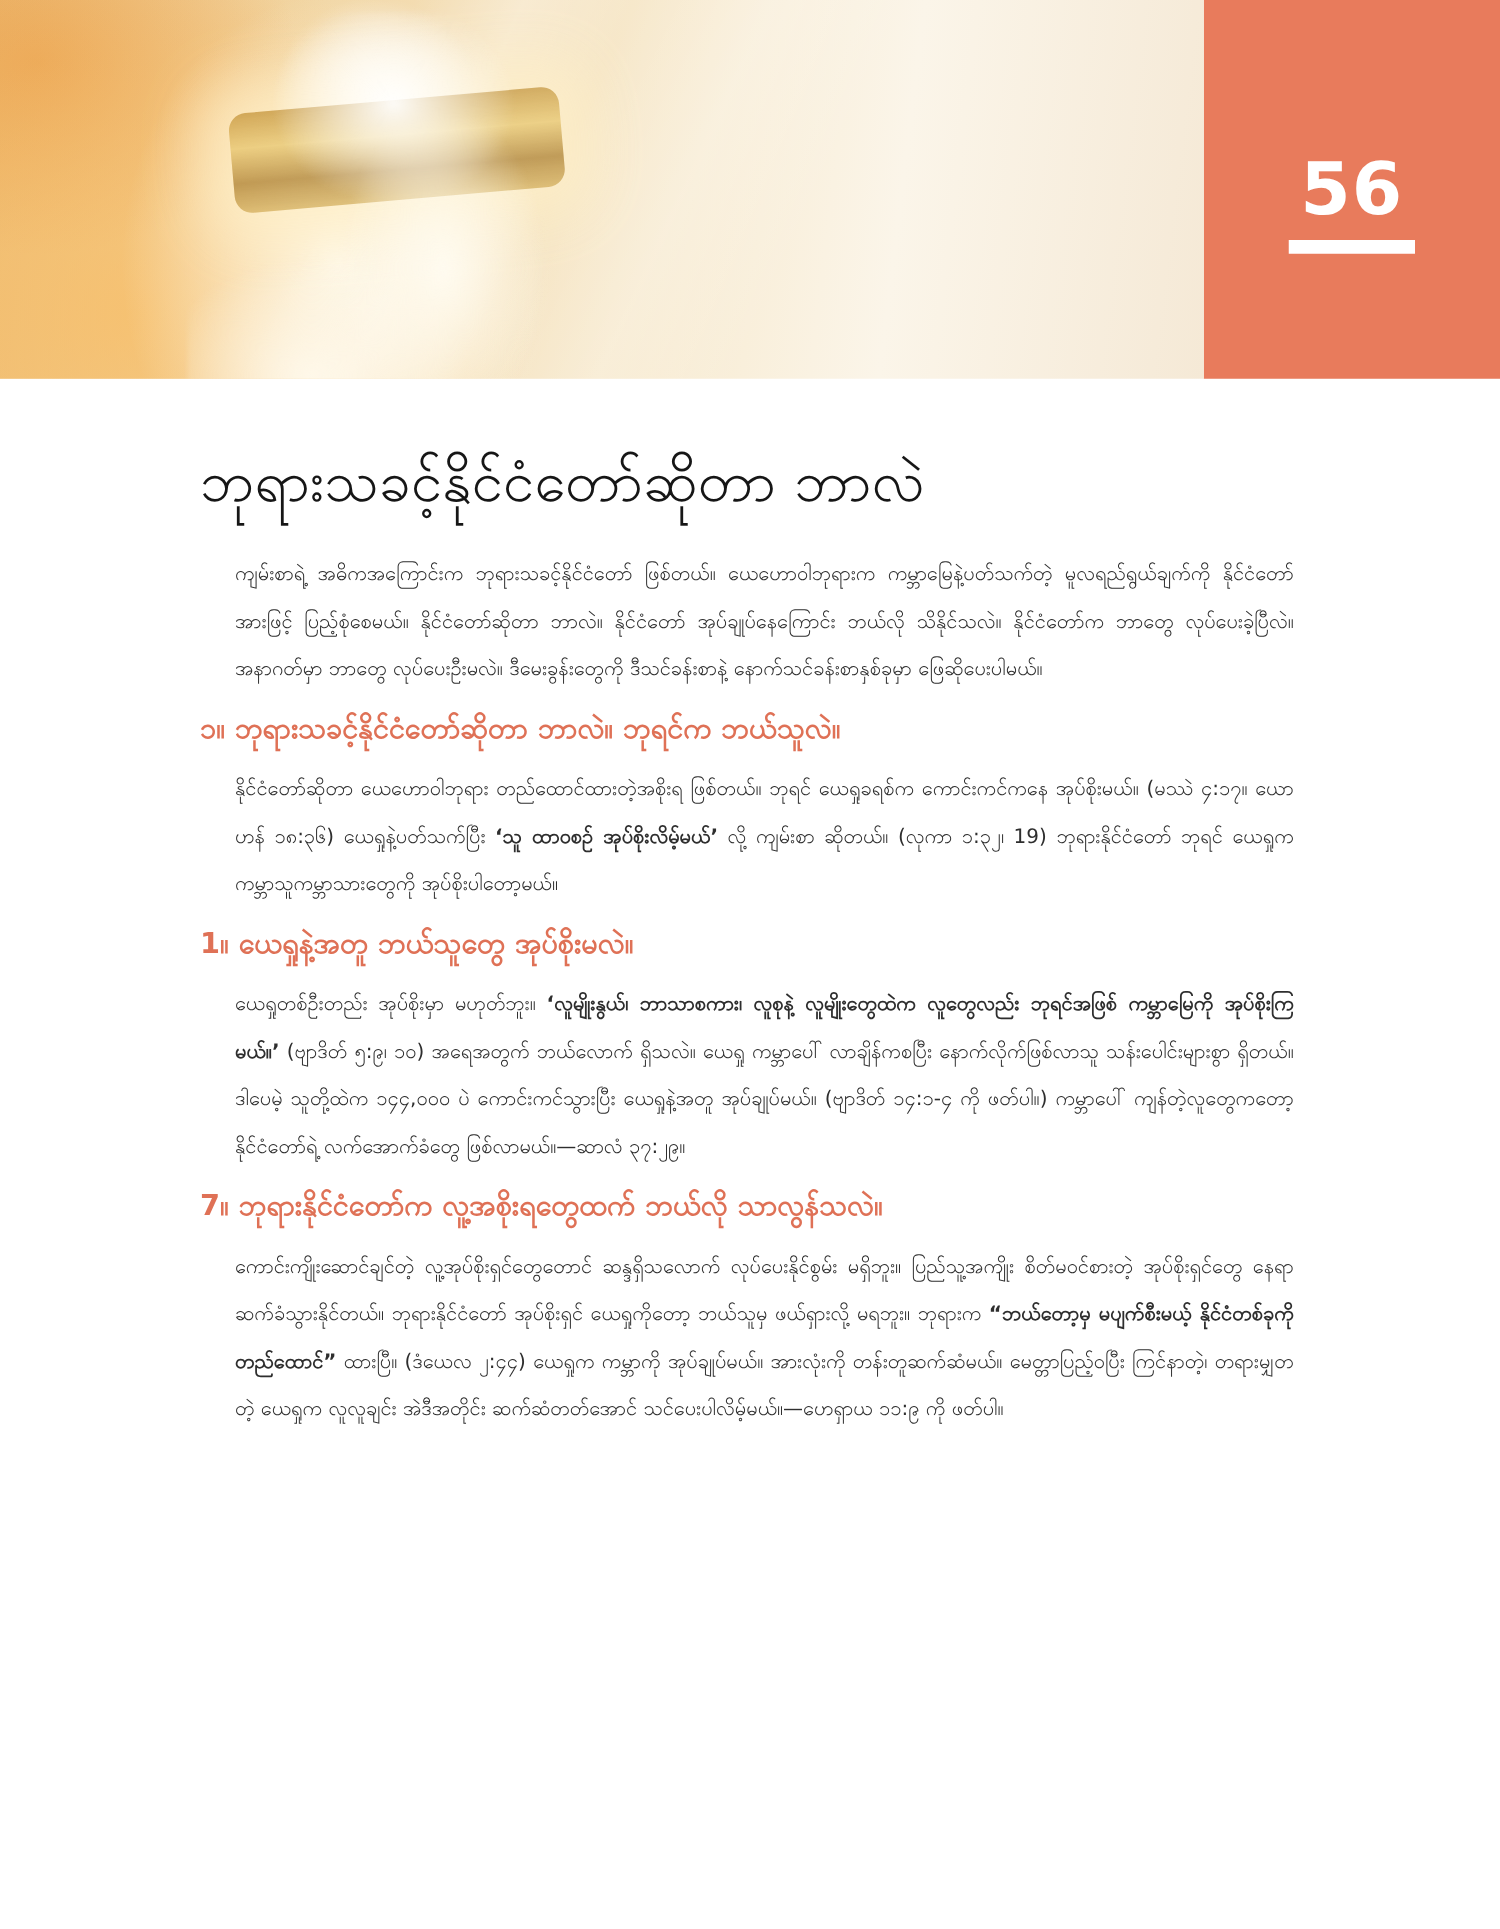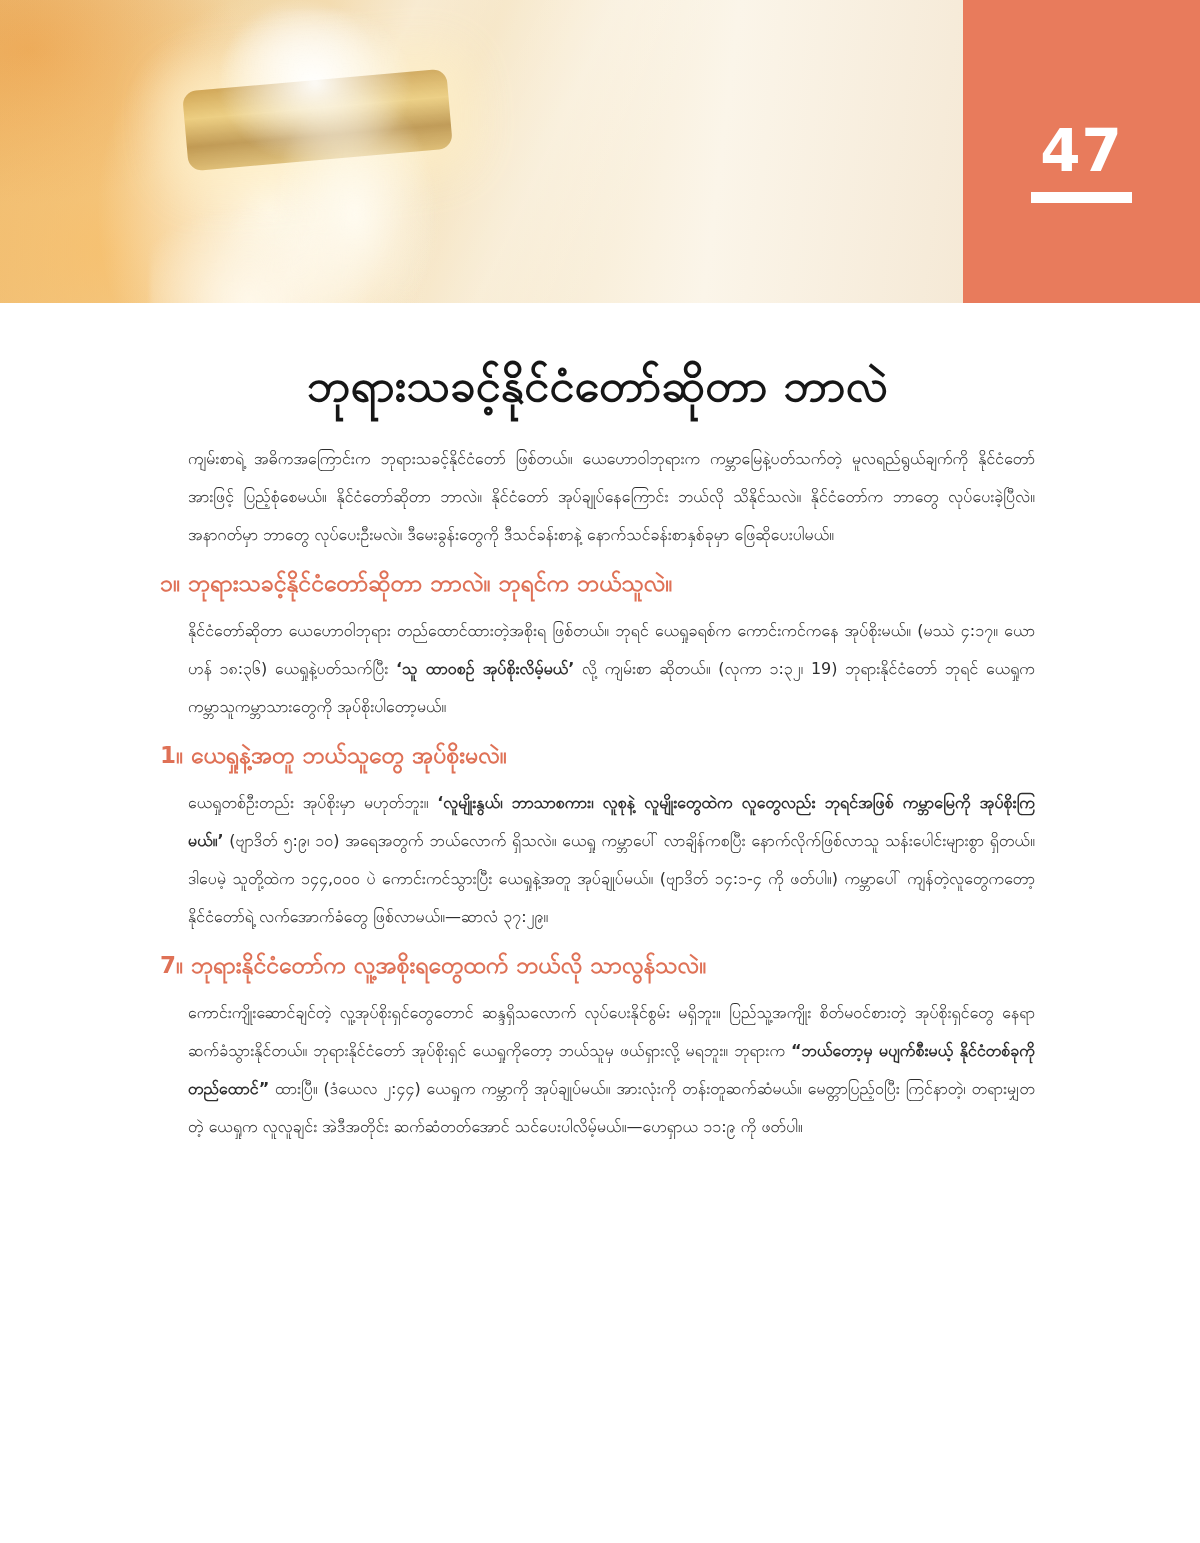--- a/index.html
+++ b/index.html
@@ -107,26 +107,25 @@
     margin-top: 12px;
   }
 
   
   .content {
     padding: 50px 165px 0 160px;
   }
 
   .article-title {
     font-size: 45px;
-    font-weight: 700;
+    font-weight: 400;
     color: #161616;
     line-height: 1.45;
     margin-bottom: 22px;
     letter-spacing: 0.2px;
-    text-align: center;
   }
 
   .body-para {
     margin-left: 28px;
     font-size: 16px;
     line-height: 38px;
     text-align: justify;
     color: #2e2e2e;
     margin-bottom: 10px;
   }
@@ -146,21 +145,21 @@
 <body>
 
 <div class="page">
 
   <div class="hero-row">
     <div class="hero">
       <div class="hero-band"></div>
       <div class="hero-figure"></div>
     </div>
     <div class="page-number-block">
-      <div class="page-number">47</div>
+      <div class="page-number">56</div>
       <div class="page-number-underline"></div>
     </div>
   </div>
 
   <div class="content">
 
     <h1 class="article-title">ဘုရားသခင့်နိုင်ငံတော်ဆိုတာ ဘာလဲ</h1>
 
     <p class="body-para">ကျမ်းစာရဲ့ အဓိကအကြောင်းက ဘုရားသခင့်နိုင်ငံတော် ဖြစ်တယ်။ ယေဟောဝါဘုရားက ကမ္ဘာမြေနဲ့ပတ်သက်တဲ့ မူလရည်ရွယ်ချက်ကို နိုင်ငံတော်အားဖြင့် ပြည့်စုံစေမယ်။ နိုင်ငံတော်ဆိုတာ ဘာလဲ။ နိုင်ငံတော် အုပ်ချုပ်နေကြောင်း ဘယ်လို သိနိုင်သလဲ။ နိုင်ငံတော်က ဘာတွေ လုပ်ပေးခဲ့ပြီလဲ။ အနာဂတ်မှာ ဘာတွေ လုပ်ပေးဦးမလဲ။ ဒီမေးခွန်းတွေကို ဒီသင်ခန်းစာနဲ့ နောက်သင်ခန်းစာနှစ်ခုမှာ ဖြေဆိုပေးပါမယ်။</p>
 

